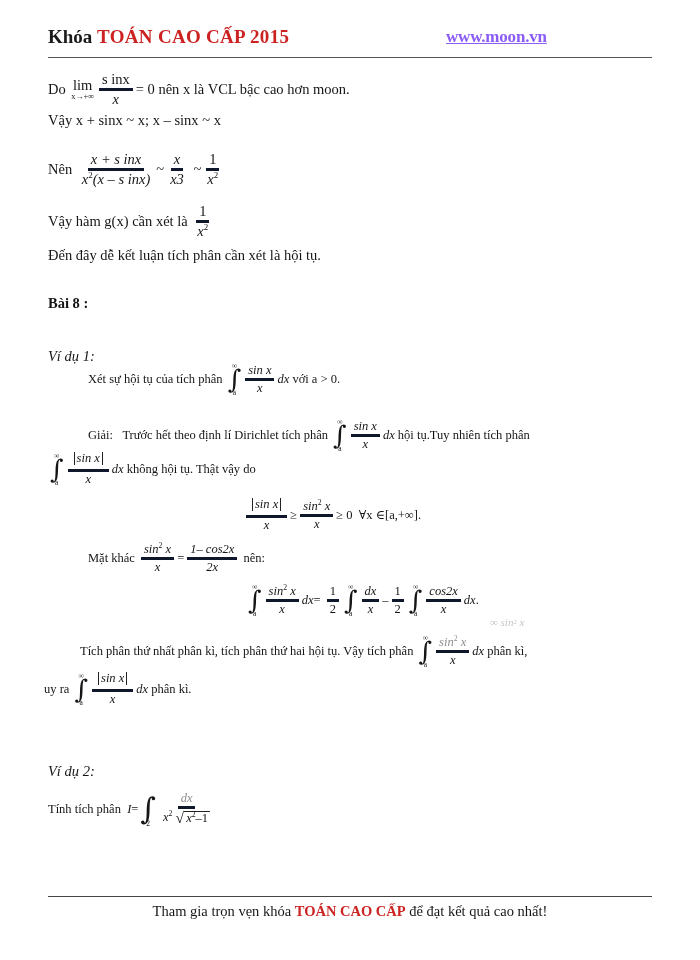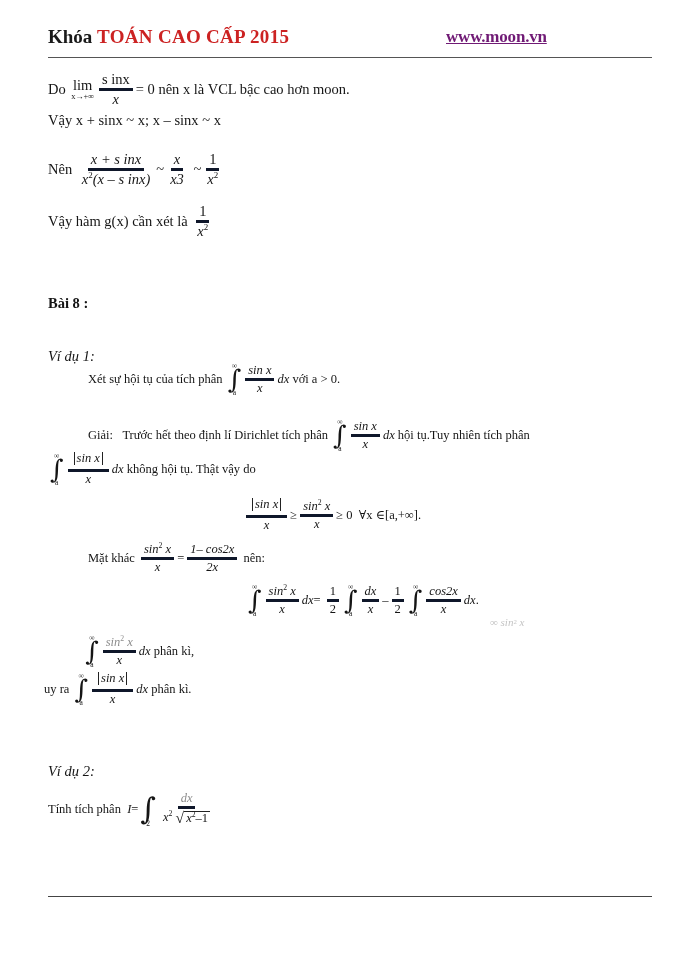--- a/index.html
+++ b/index.html
@@ -47,21 +47,21 @@
     color: #cc2222;
     font-family: "Liberation Serif", serif;
     letter-spacing: 0.3px;
   }
   .hdr-site {
     position: absolute;
     left: 398px;
     top: 1px;
     font-size: 17px;
     font-weight: bold;
-    color: #701a75;
+    color: #8b5cf6;
     text-decoration: underline;
     letter-spacing: -0.2px;
     font-family: "Liberation Serif", serif;
   }
   .hdr-rule {
     position: absolute;
     left: 48px;
     top: 57px;
     width: 604px;
     height: 0;
@@ -270,20 +270,21 @@
       <span>Vậy hàm g(x) cần xét là</span>&nbsp;
       <span class="frac">
         <span class="num">1</span>
         <span class="den">
           <span class="mi">x</span><span class="sup">2</span>
         </span>
       </span>
     </span>
   </div>
 
+  <div class="line" style="left:48px; top:248px;">Đến đây dễ kết luận tích phân cần xét là hội tụ.</div>
 
   <div class="line bold" style="left:48px; top:296px;">Bài 8 :</div>
 
   <div class="line ital" style="left:48px; top:329px;">Ví dụ 1:</div>
 
   <div class="line small" style="left:88px; top:362px;">
     <span class="row">
       <span>Xét sự hội tụ của tích phân</span>&nbsp;
       <span class="intg">
         <span class="ilim">∞</span>
@@ -426,21 +427,21 @@
 
   <div class="line tiny ghost" style="left:490px; top:616px;">
     <span class="row">
       <span class="tiny">∞</span>&nbsp;
       <span class="mi">sin</span><span class="sup">2</span>&nbsp;<span class="mi">x</span>
     </span>
   </div>
 
   <div class="line small" style="left:80px; top:634px;">
     <span class="row">
-      &nbsp;
+      <span>Tích phân thứ nhất phân kì, tích phân thứ hai hội tụ. Vậy tích phân</span>&nbsp;
       <span class="intg">
         <span class="ilim">∞</span>
         <span class="isign">∫</span>
         <span class="ilim">a</span>
       </span>
       <span class="frac">
         <span class="num ghost2">
           <span class="mi">sin</span><span class="sup">2</span>&nbsp;<span class="mi">x</span>
         </span>
         <span class="den mi">x</span>
@@ -492,14 +493,19 @@
             <span class="radcontent">
               <span class="mi">x</span><span class="sup">2</span><span>–1</span>
             </span>
           </span>
         </span>
       </span>
     </span>
   </div>
 
   <div class="footer-rule"></div>
+  <div class="footer-text">
+    <span>Tham gia trọn vẹn khóa</span>
+    <span class="footer-em">TOÁN CAO CẤP</span>
+    <span>để đạt kết quả cao nhất!</span>
+  </div>
 
 </div>
 
 </body></html>

